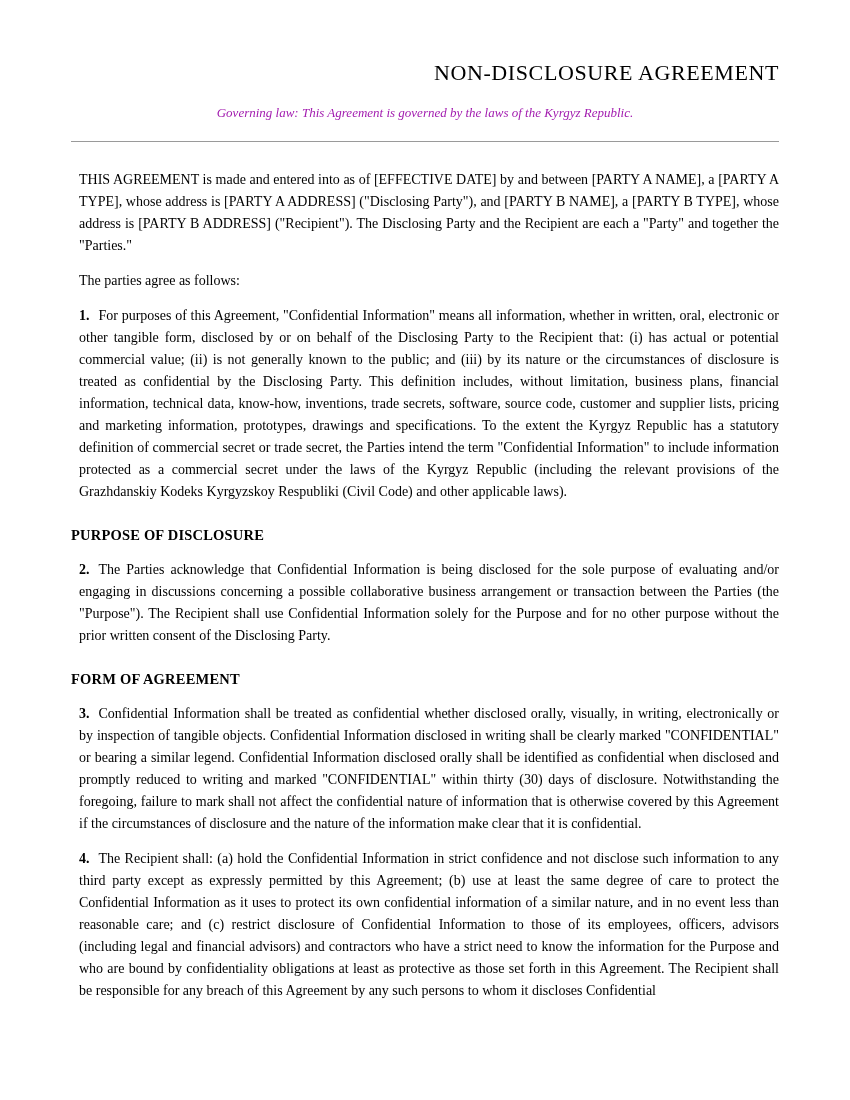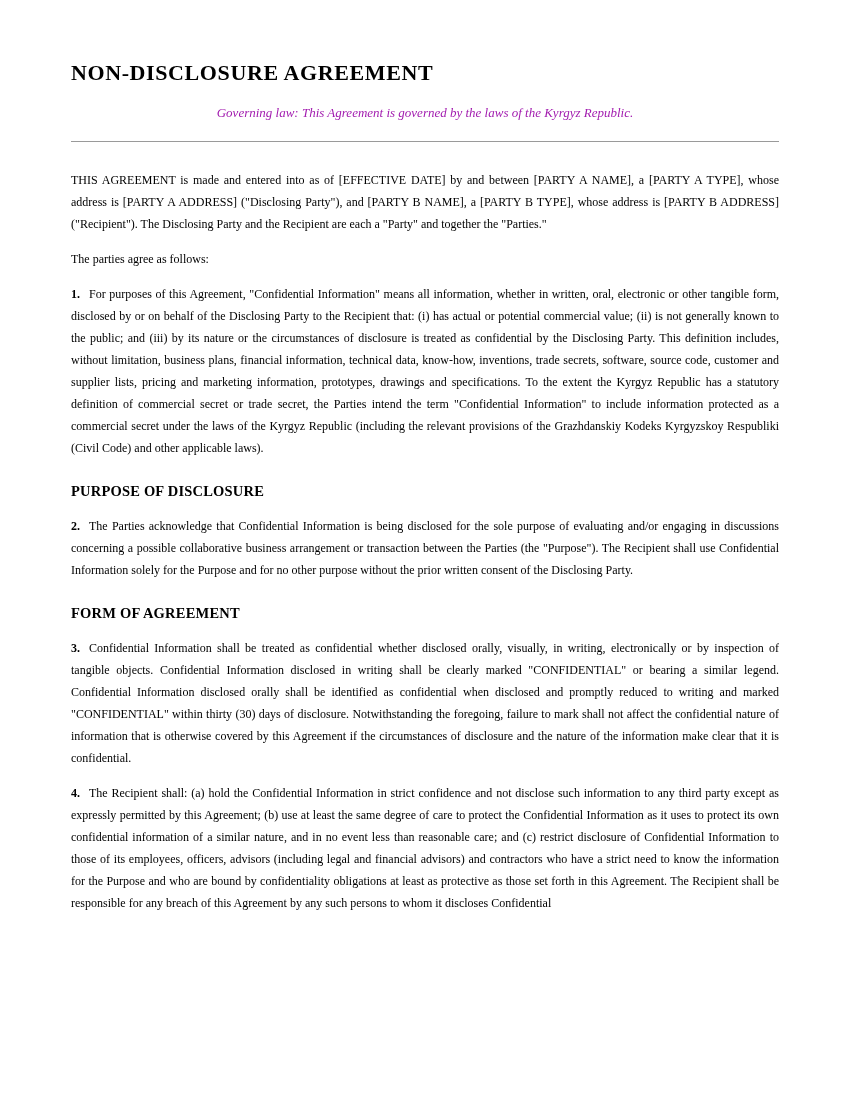--- a/index.html
+++ b/index.html
@@ -14,43 +14,43 @@
     font-family: "Liberation Serif", "DejaVu Serif", serif;
     color: #000000;
   }
   .page {
     padding: 60px 71px 0 71px;
     box-sizing: border-box;
   }
   .doc-title {
     font-size: 22px;
     line-height: 26px;
-    font-weight: bold;
-    text-align: left;
+    font-weight: normal;
+    text-align: right;
     letter-spacing: 0.6px;
     margin: 0;
   }
   .doc-subtitle {
     font-size: 13px;
     line-height: 16px;
     font-style: italic;
     text-align: center;
     color: #a21caf;
     margin: 19px 0 0 0;
   }
   .rule {
     border: none;
     border-top: 1px solid #9a9a9a;
     margin: 20px 0 0 0;
   }
   .para {
-    font-size: 12px;
+    font-size: 14px;
     line-height: 22px;
     text-align: justify;
-    margin: 0 0 13px 0;
+    margin: 0 0 13px 8px;
   }
   .para.intro {
     margin-top: 27px;
   }
   .section-heading {
     font-size: 14.5px;
     line-height: 20px;
     font-weight: bold;
     letter-spacing: 0.2px;
     margin: 22px 0 14px 0;

